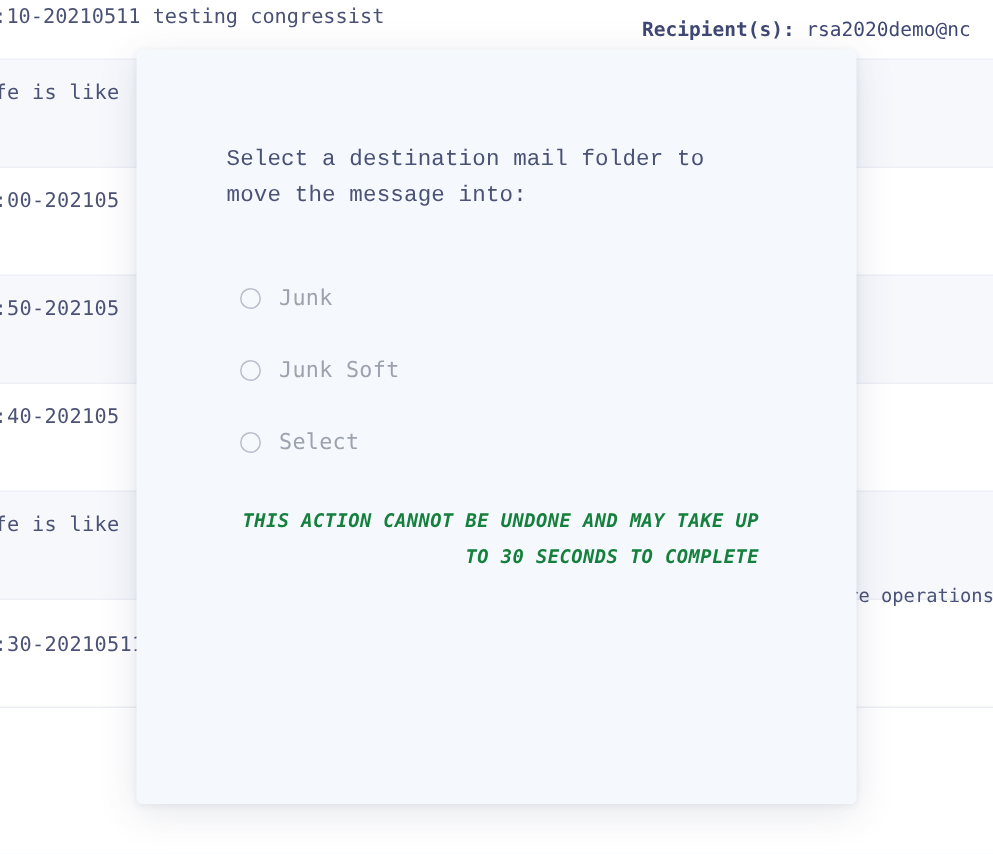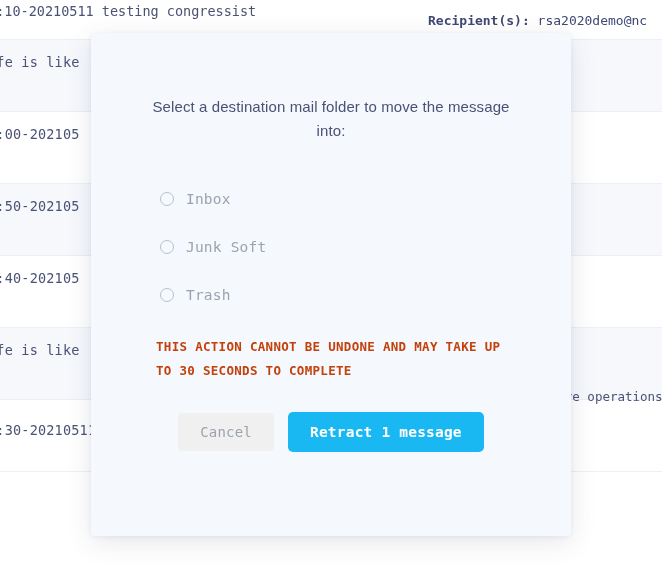--- a/index.html
+++ b/index.html
@@ -100,22 +100,21 @@
     border-radius: 4px;
     box-shadow: 0 6px 26px rgba(60,72,110,0.13),
                 0 1px 4px rgba(60,72,110,0.08);
     z-index: 50;
     padding: 0;
   }
 
   #modal-heading {
     margin: 62px auto 0 auto;
     width: 360px;
-    text-align: center;
-    font-family: Liberation Sans, sans-serif;
+    font-family: Liberation Mono, monospace;
     font-size: 15px;
     line-height: 24px;
     color: #4a5275;
     letter-spacing: 0.1px;
   }
 
   #folder-options {
     margin: 32px 0 0 0;
     padding-left: 69px;
   }
@@ -155,27 +154,28 @@
     font-size: 14.5px;
     color: #9ca3af;
     letter-spacing: 0.2px;
     white-space: nowrap;
   }
   .radio-option.selected .radio-label { color: #9ca3af; }
 
   #warning-text {
     margin: 16px auto 0 auto;
     width: 350px;
-    text-align: left;
+    text-align: right;
     font-family: "DejaVu Sans Mono", monospace;
     font-weight: bold;
     font-size: 12.5px;
     line-height: 24px;
-    color: #c2410c;
+    color: #15803d;
     letter-spacing: 0.3px;
+    font-style: italic;
   }
 
   #modal-actions {
     margin-top: 29px;
     display: flex;
     justify-content: center;
     align-items: center;
     gap: 14px;
   }
 
@@ -270,37 +270,33 @@
 </div>
 
 <div id="modal-dialog">
 
   <div id="modal-heading">Select a destination mail folder to move the message into:</div>
 
   <div id="folder-options">
 
     <div class="radio-option">
       <span class="radio-mark"></span>
-      <span class="radio-label">Inbox</span>
+      <span class="radio-label">Junk</span>
     </div>
 
     <div class="radio-option">
       <span class="radio-mark"></span>
       <span class="radio-label">Junk Soft</span>
     </div>
 
     <div class="radio-option">
       <span class="radio-mark"></span>
-      <span class="radio-label">Trash</span>
+      <span class="radio-label">Select</span>
     </div>
 
 
 
   </div>
 
   <div id="warning-text">THIS ACTION CANNOT BE UNDONE AND MAY TAKE UP TO 30 SECONDS TO COMPLETE</div>
 
-  <div id="modal-actions">
-    <button id="cancel-button">Cancel</button>
-    <button id="retract-button">Retract 1 message</button>
-  </div>
 
 </div>
 
 </body></html>

